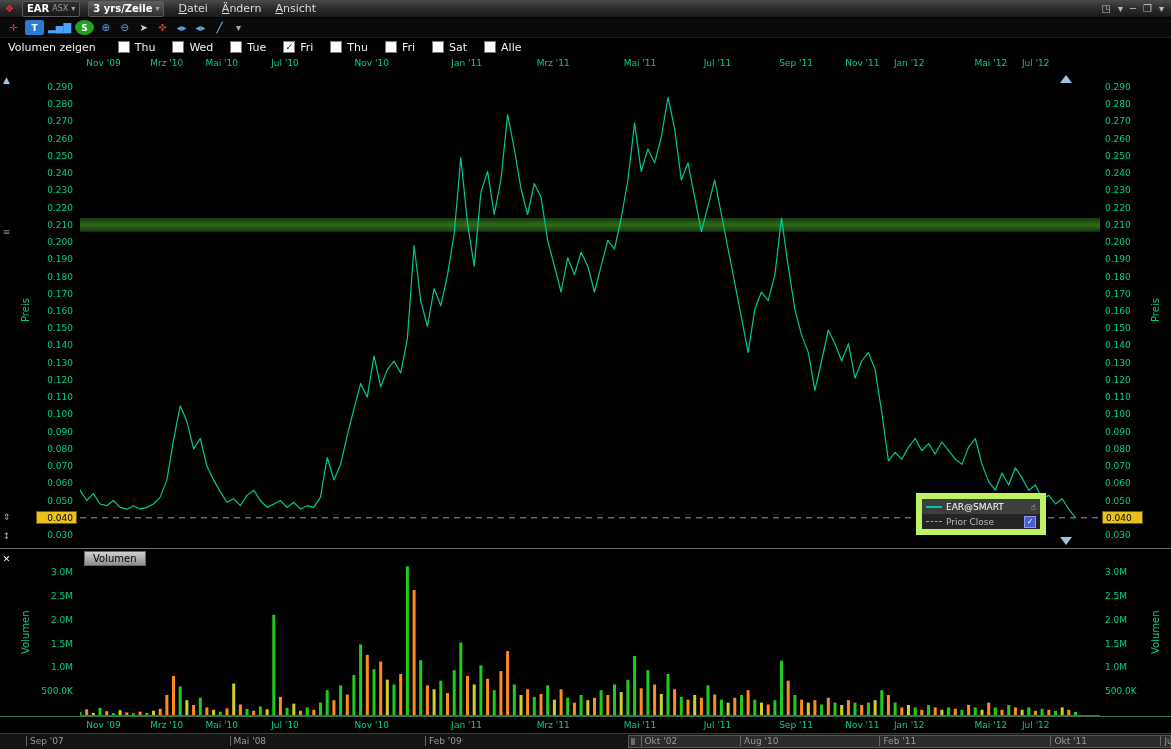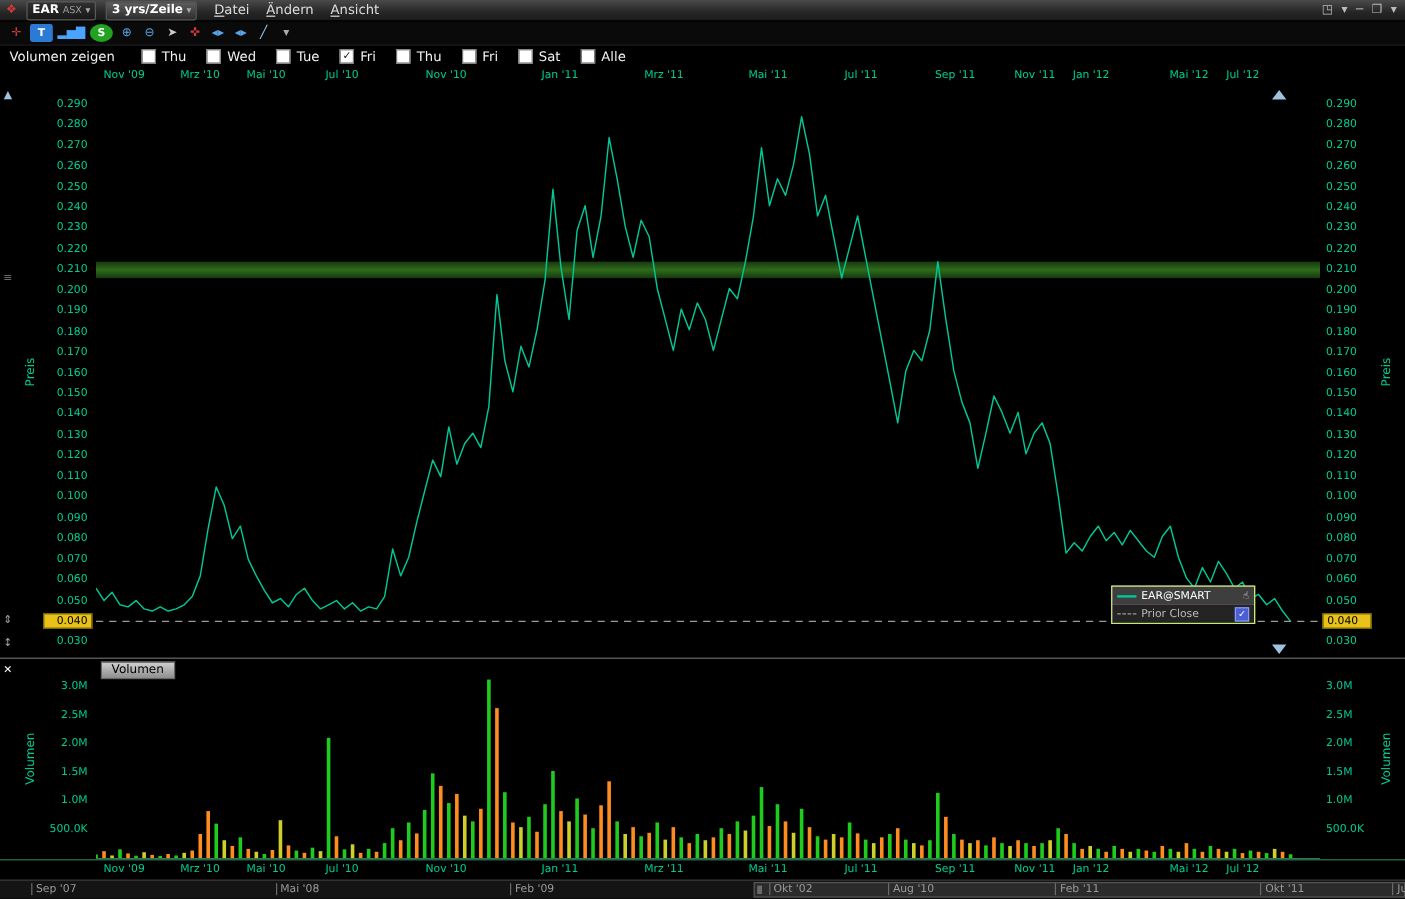--- a/index.html
+++ b/index.html
@@ -56,22 +56,22 @@
   .axis-title{position:absolute;top:0;height:100%;display:flex;align-items:center;justify-content:center;
               font-size:10px;color:#00cc92;writing-mode:vertical-rl;transform:rotate(180deg);}
   .axis-title.left{left:20px;}
   .axis-title.right{left:1150px;}
 
   .price-tag{position:absolute;z-index:3;background:#e8c21a;color:#000;font-size:9px;
              height:13px;line-height:12px;border:1px solid #6b5a00;box-sizing:border-box;padding:0 3px;}
   .tag-left{left:36px;width:41px;text-align:right;}
   .tag-right{left:1102px;width:41px;}
 
-  .legend{position:absolute;right:125px;bottom:28px;width:118px;border:1px solid #bef264;
-          background:#f9a8d4;z-index:4;font-size:9px;}
+  .legend{position:absolute;right:125px;bottom:13px;width:118px;border:6px solid #bef264;
+          background:#14b8a6;z-index:4;font-size:9px;}
   .legend-row{display:flex;align-items:center;gap:4px;padding:1px 4px;height:13px;}
   .legend-row.row1{background:#3e3e3e;color:#fff;}
   .legend-row.row2{background:#242424;color:#bbb;}
   .line-sample{width:16px;height:0;border-top:2px solid #00c896;}
   .dash-sample{width:16px;height:0;border-top:1px dashed #999;}
   .legend-label{flex:1;white-space:nowrap;}
   .hand{color:#ddd;font-size:9px;}
   .cb-blue{width:10px;height:10px;background:#4a5fd4;border:1px solid #8a9af0;color:#fff;
            font-size:8px;line-height:10px;text-align:center;}
 

